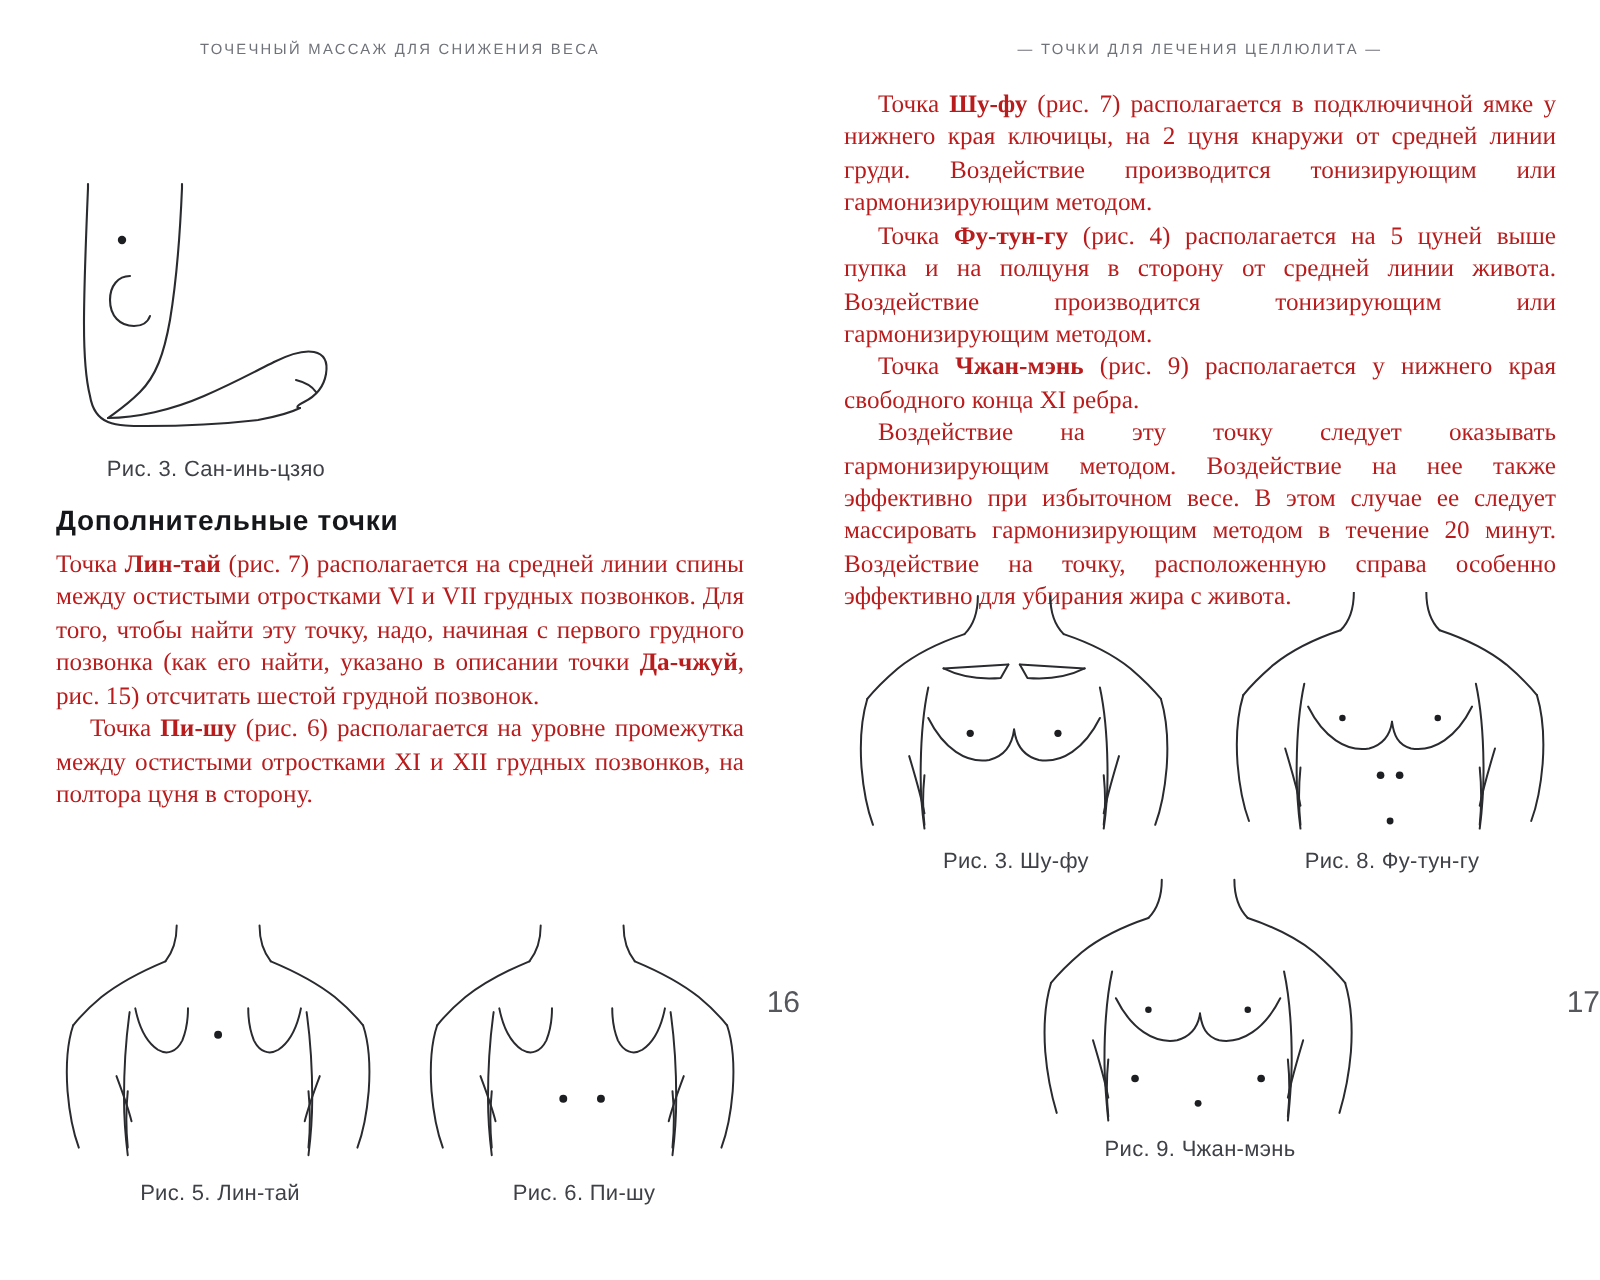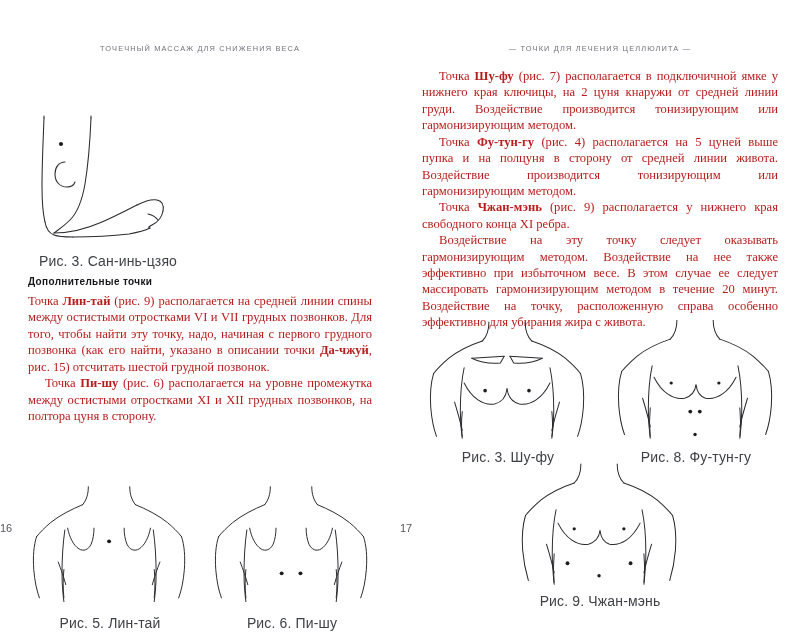--- a/index.html
+++ b/index.html
@@ -19,21 +19,20 @@
   .spread {
     position: absolute;
     inset: 0;
     display: flex;
   }
   .page {
     position: relative;
     width: 400px;
     height: 536px;
     box-sizing: border-box;
-    margin-top: 24px;
   }
   .page-left  { padding: 0 28px 0 28px; }
   .page-right { padding: 0 22px 14px 22px; }
 
   
   .running-head {
     font-family: "Liberation Sans", "DejaVu Sans", sans-serif;
     font-size: 7.4px;
     letter-spacing: 1.15px;
     color: #6f7279;
@@ -55,48 +54,48 @@
     color: #b91c1c;
     margin: 0;
     hyphens: manual;
   }
   .body-text + .body-text { margin-top: 0; }
   .indent { text-indent: 17px; }
   .body-text b { font-weight: 700; }
 
   h2.section-title {
     font-family: "Liberation Sans", "DejaVu Sans", sans-serif;
-    font-size: 10px;
+    font-size: 14px;
     font-weight: 700;
     letter-spacing: 0.35px;
     margin: 0 0 6px 0;
     color: #16171a;
   }
 
   
   .fig-row {
     display: flex;
     justify-content: space-between;
     align-items: flex-end;
   }
   .figure { text-align: center; }
   .figure svg { display: block; margin: 0 auto; }
   .fig-caption {
     font-family: "Liberation Sans", "DejaVu Sans", sans-serif;
-    font-size: 14px;
+    font-size: 11px;
     color: #3f4147;
     letter-spacing: 0.15px;
     margin-top: 3px;
     white-space: nowrap;
   }
   .folio {
     font-family: "Liberation Sans", "DejaVu Sans", sans-serif;
-    font-size: 11px;
+    font-size: 15px;
     color: #55575c;
-    text-align: left;
+    text-align: right;
     position: absolute;
     left: 0; right: 0;
     bottom: 26px;
   }
 
   
   .abs { position: absolute; }
 </style>
 </head>
 <body>
@@ -140,21 +139,21 @@
         </div>
 
 
       </div>
     </div>
 
     <div class="abs" style="left:28px; top:252px; width:344px;">
       <h2 class="section-title">Дополнительные точки</h2>
 
       <p class="body-text">
-        <span>Точка </span><b>Лин-тай</b><span> (рис. 9) располагается на средней линии спины между остистыми отростками VI и VII грудных позвонков. Для того, чтобы найти эту точку, надо, начиная с первого грудного позвонка (как его найти, указано в описании точки </span><b>Да-чжуй</b><span>, рис. 15) отсчитать шестой грудной позвонок.</span>
+        <span>Точка </span><b>Лин-тай</b><span> (рис. 7) располагается на средней линии спины между остистыми отростками VI и VII грудных позвонков. Для того, чтобы найти эту точку, надо, начиная с первого грудного позвонка (как его найти, указано в описании точки </span><b>Да-чжуй</b><span>, рис. 15) отсчитать шестой грудной позвонок.</span>
       </p>
 
       <p class="body-text indent">
         <span>Точка </span><b>Пи-шу</b><span> (рис. 6) располагается на уровне промежутка между остистыми отростками XI и XII грудных позвонков, на полтора цуня в сторону.</span>
       </p>
     </div>
 
     <div class="abs" style="left:30px; top:458px; width:342px;">
       <div class="fig-row">
 

